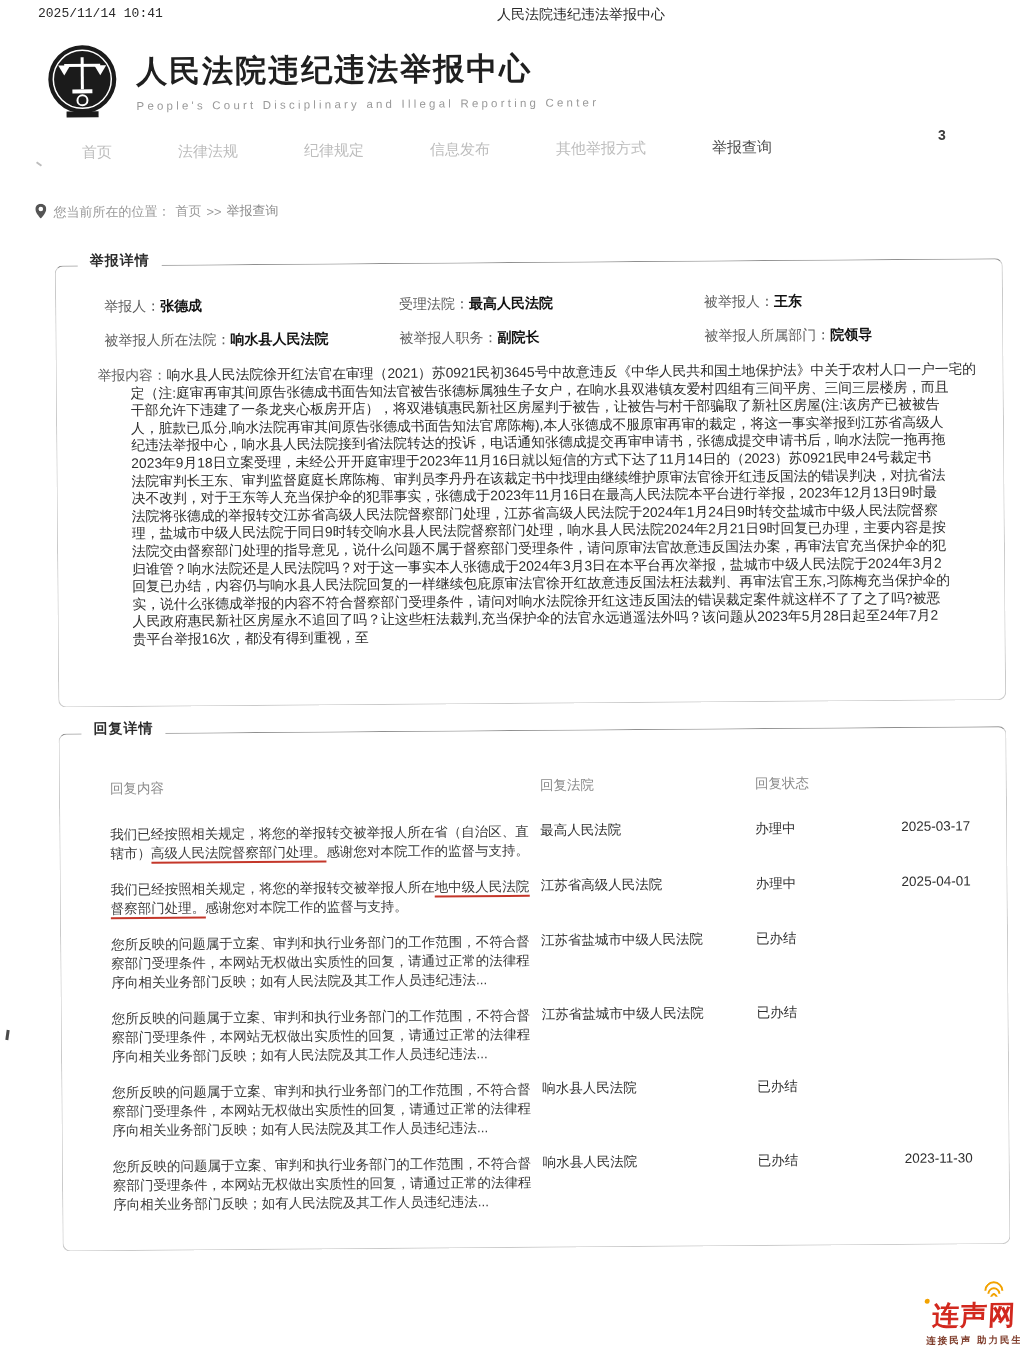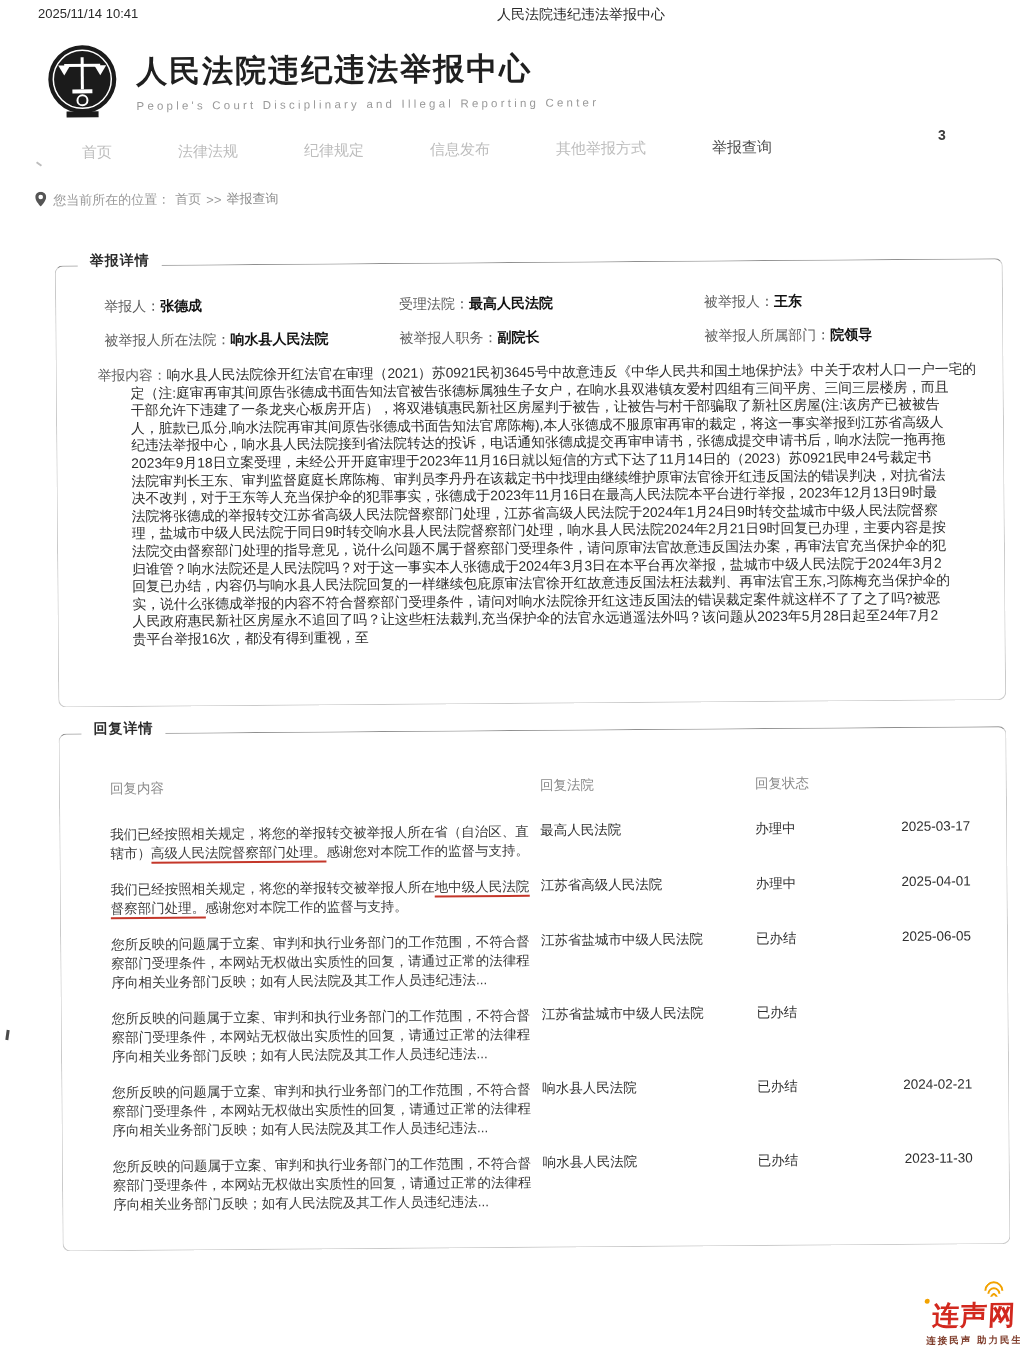--- a/index.html
+++ b/index.html
@@ -2,41 +2,41 @@
 <html><head>
 <meta charset="utf-8">
 <style>
   html,body{margin:0;padding:0;background:#ffffff;}
   body{width:1020px;height:1370px;position:relative;overflow:hidden;
        font-family:"Liberation Sans","DejaVu Sans",sans-serif;color:#2e2e2e;}
   .page{position:absolute;inset:0;background:#fff;}
 
   
   .print-header{position:absolute;top:6px;left:0;width:100%;height:20px;font-size:13px;color:#2a2a2a;}
-  .ph-left{position:absolute;left:38px;top:0;}
+  .ph-left{position:absolute;left:38px;top:0;font-family:Liberation Mono, monospace;}
   .ph-center{position:absolute;left:497px;top:0;font-size:14px;}
 
   .tilt{position:absolute;inset:0;transform:rotate(-0.45deg);transform-origin:50% 40%;}
 
   
   .site-header{position:absolute;left:48px;top:38px;display:flex;align-items:center;}
   .emblem{width:76px;height:80px;flex:0 0 auto;}
   .titles{margin-left:16px;}
   .site-title{font-size:31px;font-weight:bold;color:#1f1f1f;letter-spacing:2px;}
   .site-subtitle{margin-top:7px;font-size:11.5px;color:#9a9a9a;letter-spacing:3.2px;}
 
   
   .main-nav{position:absolute;left:85px;top:140px;display:flex;}
   .nav-item{font-size:15px;color:#bdbdbd;text-decoration:none;margin-right:66px;white-space:nowrap;}
   .nav-item.active{color:#4d4d4d;}
 
   
   .breadcrumb{position:absolute;left:38px;top:188px;font-size:13px;color:#999;display:flex;align-items:center;}
   .breadcrumb .pin{margin-right:7px;display:inline-block;}
-  .breadcrumb span{margin-right:5px;}
+  .breadcrumb span{margin-right:5px;margin-top:12px;}
   .crumb-current{color:#8a8a8a;}
 
   
   .box{position:absolute;left:57px;width:946px;border:1px solid #cacaca;border-top:1px solid #8f8f8f;border-radius:8px;background:#fff;}
   .report-box{top:262px;height:440px;}
   .reply-box{top:730px;height:516px;}
   .legend{position:absolute;top:-14px;left:22px;background:#fff;padding:0 12px;
           font-size:14px;font-weight:bold;color:#2c2c2c;letter-spacing:1px;}
 
   
@@ -180,34 +180,32 @@
     <div class="rc"><span>我们已经按照相关规定，将您的举报转交被举报人所在</span><span class="u">地中级人民法院督察部门处理。</span><span>感谢您对本院工作的监督与支持。</span></div>
     <div class="rcourt">江苏省高级人民法院</div>
     <div class="rstatus">办理中</div>
     <div class="rdate">2025-04-01</div>
   </div>
 
   <div class="reply-row">
     <div class="rc"><span>您所反映的问题属于立案、审判和执行业务部门的工作范围，不符合督察部门受理条件，本网站无权做出实质性的回复，请通过正常的法律程序向相关业务部门反映；如有人民法院及其工作人员违纪违法...</span></div>
     <div class="rcourt">江苏省盐城市中级人民法院</div>
     <div class="rstatus">已办结</div>
-    <div class="rdate">2025-06-05</div>
   </div>
 
   <div class="reply-row">
     <div class="rc"><span>您所反映的问题属于立案、审判和执行业务部门的工作范围，不符合督察部门受理条件，本网站无权做出实质性的回复，请通过正常的法律程序向相关业务部门反映；如有人民法院及其工作人员违纪违法...</span></div>
     <div class="rcourt">江苏省盐城市中级人民法院</div>
     <div class="rstatus">已办结</div>
   </div>
 
   <div class="reply-row">
     <div class="rc"><span>您所反映的问题属于立案、审判和执行业务部门的工作范围，不符合督察部门受理条件，本网站无权做出实质性的回复，请通过正常的法律程序向相关业务部门反映；如有人民法院及其工作人员违纪违法...</span></div>
     <div class="rcourt">响水县人民法院</div>
     <div class="rstatus">已办结</div>
-    <div class="rdate">2024-02-21</div>
   </div>
 
   <div class="reply-row">
     <div class="rc"><span>您所反映的问题属于立案、审判和执行业务部门的工作范围，不符合督察部门受理条件，本网站无权做出实质性的回复，请通过正常的法律程序向相关业务部门反映；如有人民法院及其工作人员违纪违法...</span></div>
     <div class="rcourt">响水县人民法院</div>
     <div class="rstatus">已办结</div>
     <div class="rdate">2023-11-30</div>
   </div>
 </div>
     </section>

